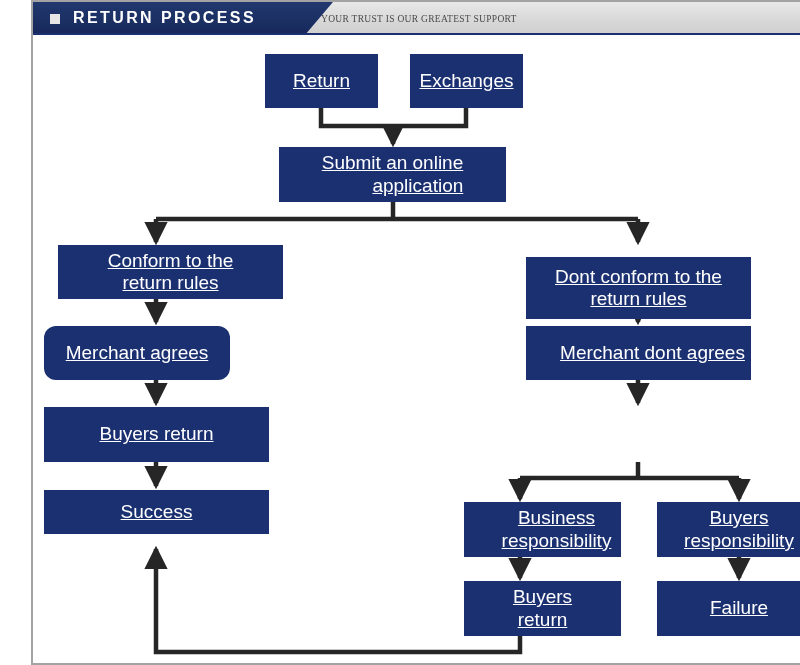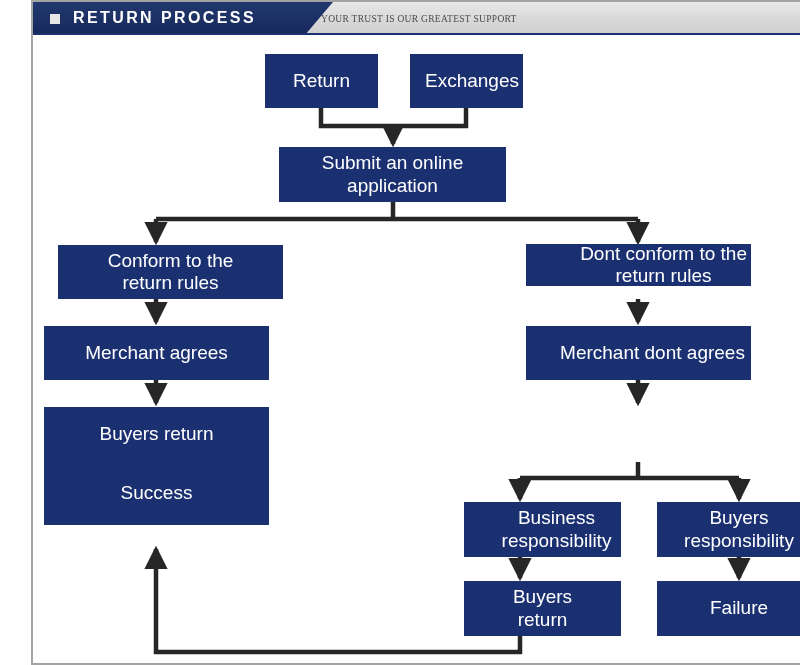--- a/index.html
+++ b/index.html
@@ -112,20 +112,21 @@
     line-height: 1.18;
     box-sizing: border-box;
     padding: 2px 4px;
   }
   .node.accent {
     color: #ffd21e;
   }
   .node .nlabel {
     display: block;
     white-space: pre-line;
+    text-decoration: underline;
   }
 </style>
 </head>
 <body>
 
 <div id="page">
 
   <div id="header">
     <div id="header-grad"></div>
     <div id="header-navy"></div>
@@ -169,47 +170,47 @@
         <path d="M 706 555 L 706 576" marker-end="url(#ah)"></path>
 
         <path d="M 487 634 L 487 650 L 123 650 L 123 547" marker-end="url(#ah)"></path>
       </g>
     </svg>
 
     <div class="node" style="left:232px; top:52px; width:113px; height:54px;">
       <span class="nlabel">Return</span>
     </div>
 
-    <div class="node" style="left:377px; top:52px; width:113px; height:54px;justify-content:flex-end;">
+    <div class="node" style="left:377px; top:52px; width:113px; height:54px;">
       <span class="nlabel">Exchanges</span>
     </div>
 
-    <div class="node" style="left:246px; top:145px; width:227px; height:55px;">
+    <div class="node" style="left:246px; top:145px; width:227px; height:55px;text-align:right;">
       <span class="nlabel">Submit an online
 application</span>
     </div>
 
     <div class="node" style="left:25px; top:243px; width:225px; height:54px;">
       <span class="nlabel">Conform to the
 return rules</span>
     </div>
 
-    <div class="node" style="left:11px; top:324px; width:225px; height:54px;">
+    <div class="node" style="left:11px; top:324px; width:186px; height:54px;border-radius:12px;">
       <span class="nlabel">Merchant agrees</span>
     </div>
 
     <div class="node" style="left:11px; top:405px; width:225px; height:55px;">
       <span class="nlabel">Buyers return</span>
     </div>
 
-    <div class="node" style="left:11px; top:460px; width:225px; height:63px;">
+    <div class="node" style="left:11px; top:488px; width:225px; height:44px;">
       <span class="nlabel">Success</span>
     </div>
 
-    <div class="node" style="left:493px; top:242px; width:225px; height:42px;justify-content:flex-end;">
+    <div class="node" style="left:493px; top:255px; width:225px; height:62px;">
       <span class="nlabel">Dont conform to the
 return rules</span>
     </div>
 
     <div class="node" style="left:493px; top:324px; width:225px; height:54px;padding-left:32px;">
       <span class="nlabel">Merchant dont agrees</span>
     </div>
 
 
     <div class="node" style="left:431px; top:500px; width:157px; height:55px;padding-left:32px;">

